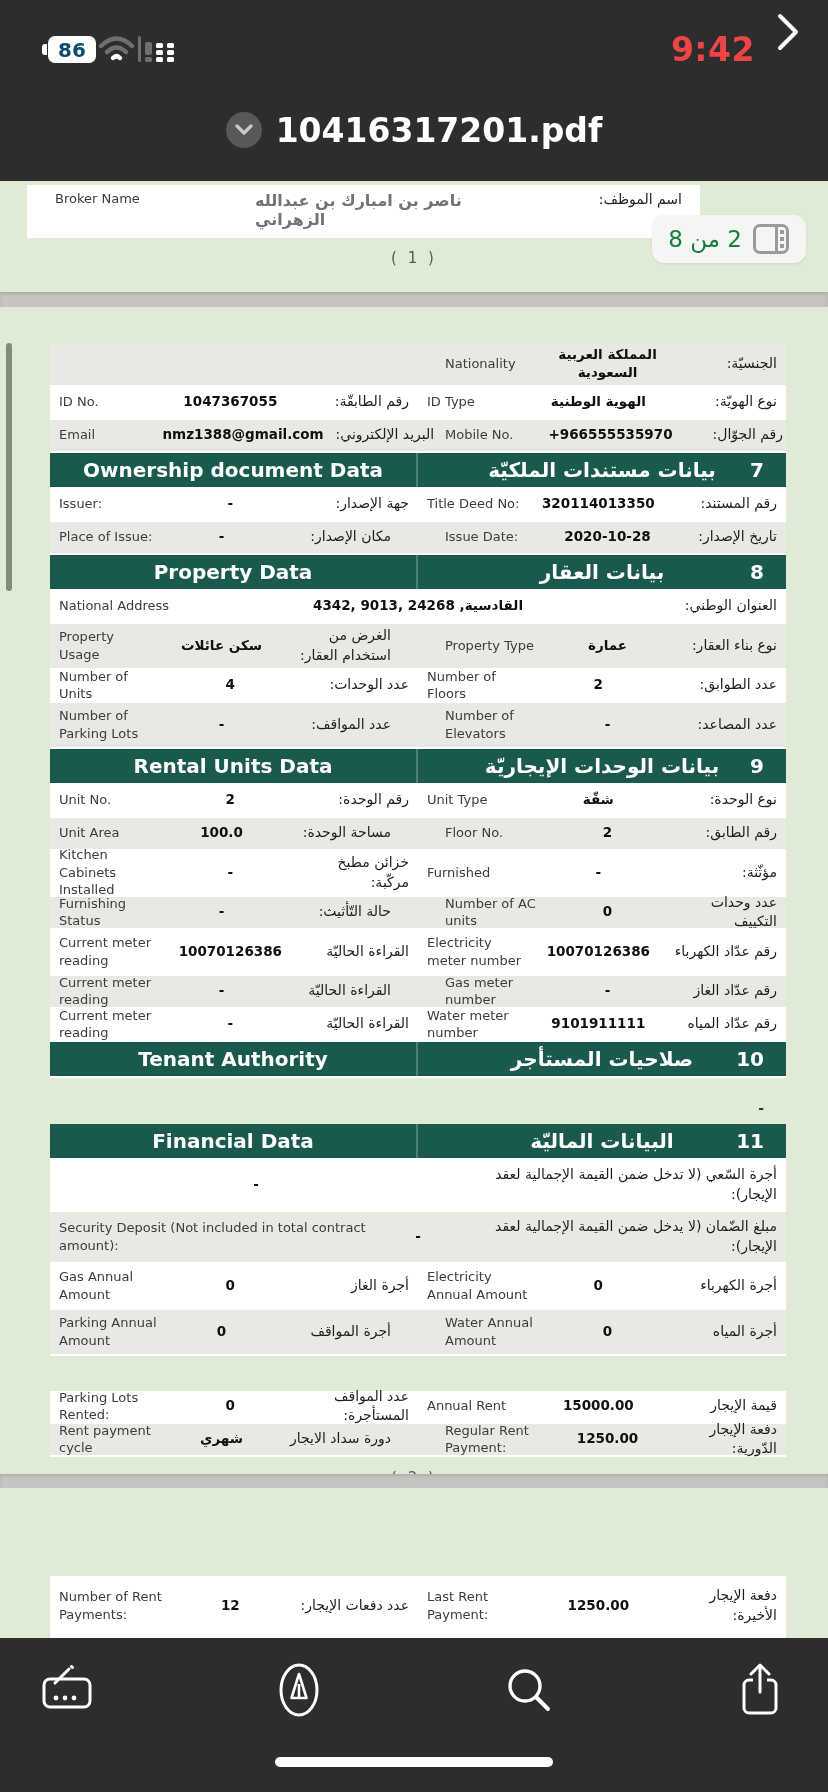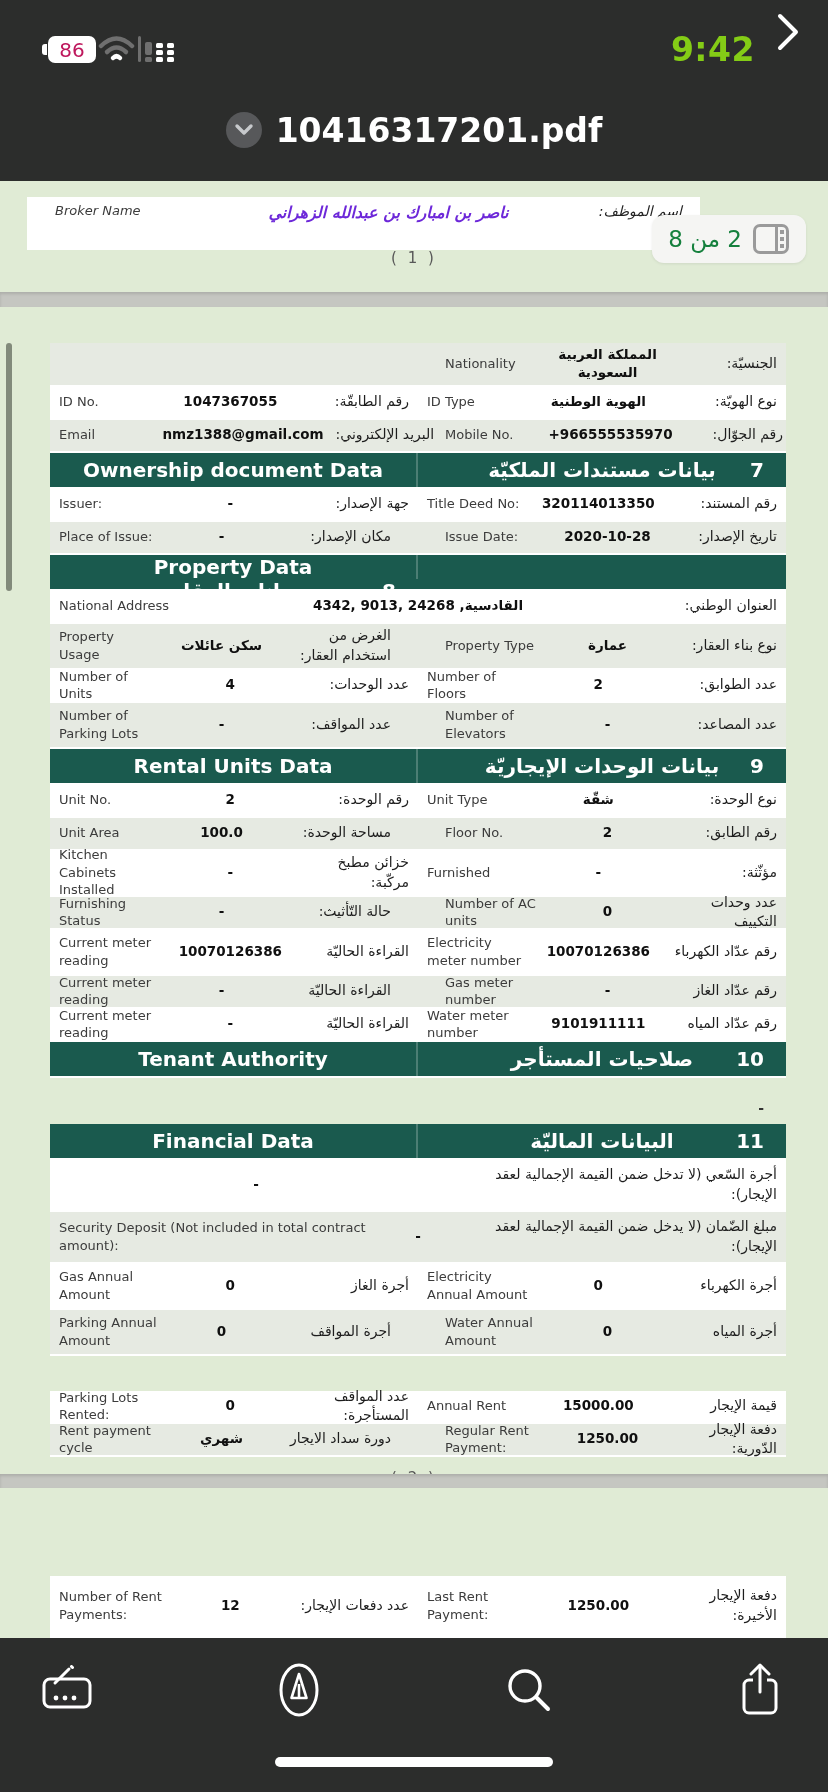--- a/index.html
+++ b/index.html
@@ -4,42 +4,42 @@
 <style>
   html,body{margin:0;padding:0;}
   body{width:828px;height:1792px;position:relative;overflow:hidden;background:#2c2d2c;
        font-family:"DejaVu Sans",sans-serif;-webkit-font-smoothing:antialiased;}
   
   .chrome-top{position:absolute;top:0;left:0;width:828px;height:181px;background:#2c2d2c;z-index:5;}
   .status-bar{position:absolute;top:30px;left:0;width:100%;height:48px;}
   .battery{position:absolute;left:42px;top:6px;display:flex;align-items:center;}
   .battery .nub{width:5px;height:11px;background:#fff;border-radius:3px 0 0 3px;margin-right:1px;}
   .battery .body{width:48px;height:27px;background:#fff;border-radius:7px;display:flex;align-items:center;justify-content:center;
-                 color:#be185d;font-size:20px;font-weight:normal;}
+                 color:#0c4a6e;font-size:20px;font-weight:bold;}
   .wifi{position:absolute;left:98px;top:5px;}
   .cellular{position:absolute;left:138px;top:5px;display:flex;align-items:flex-end;gap:4px;height:27px;}
   .cellular .b1{width:3px;height:26px;background:#6f6f6f;border-radius:2px;}
   .cellular .col{display:flex;flex-direction:column;justify-content:flex-end;gap:2px;}
   .cellular .gbar{width:7px;height:13px;background:#6f6f6f;border-radius:2px;}
   .cellular .gdot{width:7px;height:5px;background:#6f6f6f;border-radius:1.5px;}
   .cellular .wdot{width:7px;height:5px;background:#fff;border-radius:1.5px;}
-  .clock{position:absolute;right:73px;top:0;color:#84cc16;font-size:33px;font-weight:600;letter-spacing:.5px;}
+  .clock{position:absolute;right:73px;top:0;color:#ef4444;font-size:33px;font-weight:600;letter-spacing:.5px;}
   .title-bar{position:absolute;top:98px;left:0;width:100%;height:64px;display:flex;align-items:center;justify-content:center;}
   .chev-circle{width:36px;height:36px;border-radius:50%;background:#57585a;display:flex;align-items:center;justify-content:center;margin-right:14px;}
   .filename{color:#fff;font-size:33px;font-weight:600;}
   .next-btn{position:absolute;right:26px;top:10px;}
   
   .viewer{position:absolute;top:181px;left:0;width:828px;height:1457px;display:flex;flex-direction:column;}
   .pg{background:#e0ebd5;}
   .sep{height:16px;background:#c5c6c1;box-shadow:inset 0 2px 3px rgba(0,0,0,.12);}
   .page1{height:124px;position:relative;}
-  .page1 .white-block{position:absolute;left:27px;top:16px;width:673px;height:53px;background:#fff;font-style:italic;}
+  .page1 .white-block{position:absolute;left:27px;top:4px;width:673px;height:53px;background:#fff;}
   .broker-row{display:flex;align-items:flex-start;padding:6px 18px 0 28px;}
   .broker-row .en{flex:0 0 200px;font-size:13px;color:#3c3c3c;}
-  .broker-row .val{flex:1;text-align:center;font-weight:bold;font-size:16px;color:#6d28d9;}
+  .broker-row .val{flex:1;font-weight:bold;font-size:16px;color:#737373;}
   .broker-row .ar{flex:0 0 160px;text-align:right;direction:rtl;font-size:14px;color:#222;}
   .pg-footer{text-align:center;font-size:15px;color:#585858;letter-spacing:3px;}
   .page1 .pg-footer{position:absolute;left:0;width:100%;top:68px;}
   .page2{height:1167px;box-sizing:border-box;padding-top:36px;}
   .page3{flex:1;box-sizing:border-box;padding-top:88px;}
   .tbl{margin-left:50px;width:736px;}
   
   .t-row{display:flex;align-items:center;border-bottom:2px solid #fff;box-sizing:border-box;}
   .t-row.w{background:#ffffff;}
   .t-row.g{background:#e6eae2;gap:36px;}
@@ -195,21 +195,21 @@
             <div class="c-en">Place of Issue:</div>
             <div class="c-val">-</div>
             <div class="c-ar" dir="rtl">مكان الإصدار:</div>
           </div>
           <div class="half">
             <div class="c-en">Issue Date:</div>
             <div class="c-val">2020-10-28</div>
             <div class="c-ar" dir="rtl">تاريخ الإصدار:</div>
           </div>
         </div>
-        <div class="t-header" style="height: 36px; flex-direction: column;">
+        <div class="t-header" style="height: 36px;">
           <div class="th-left">Property Data</div>
           <div class="th-right">
             <span class="th-ar" dir="rtl">بيانات العقار</span>
             <span class="th-num">8</span>
           </div>
         </div>
         <div class="t-row full w" style="height: 33px;">
           <div class="c-en">National Address</div>
           <div class="c-val">القادسية, 24268 ,9013 ,4342</div>
           <div class="c-ar" dir="rtl">العنوان الوطني:</div>

